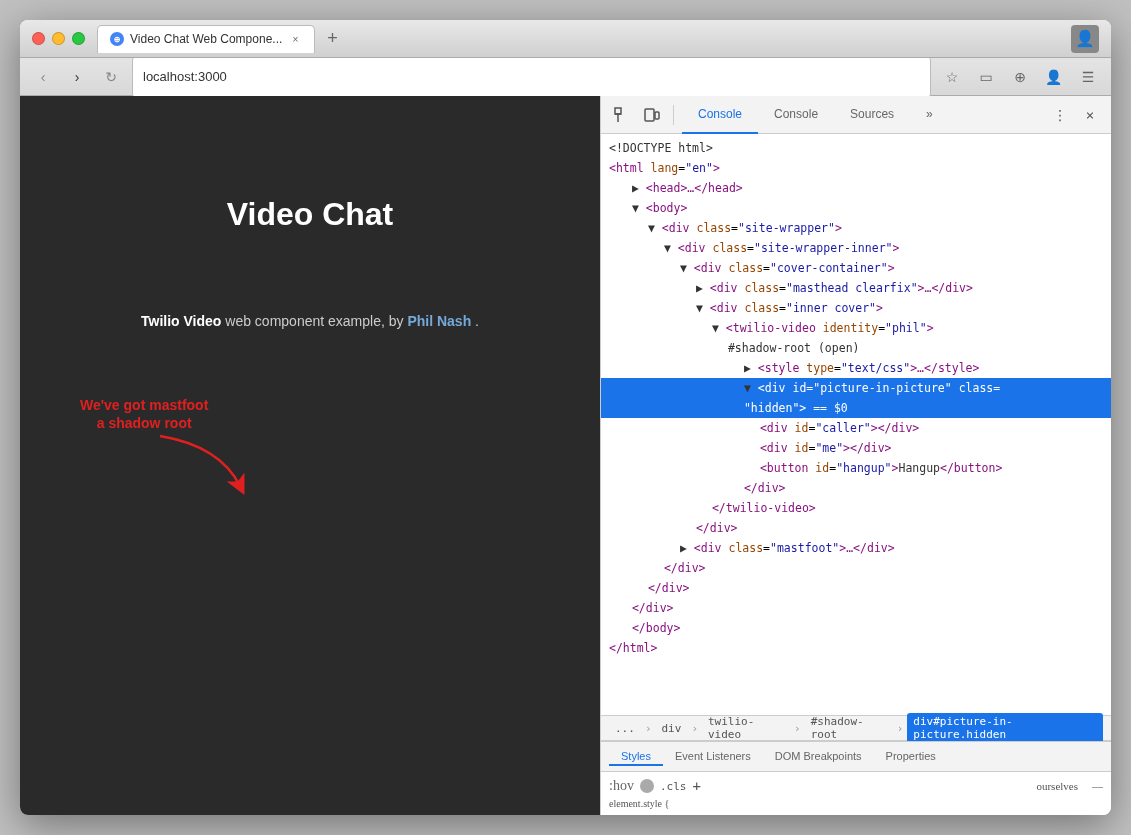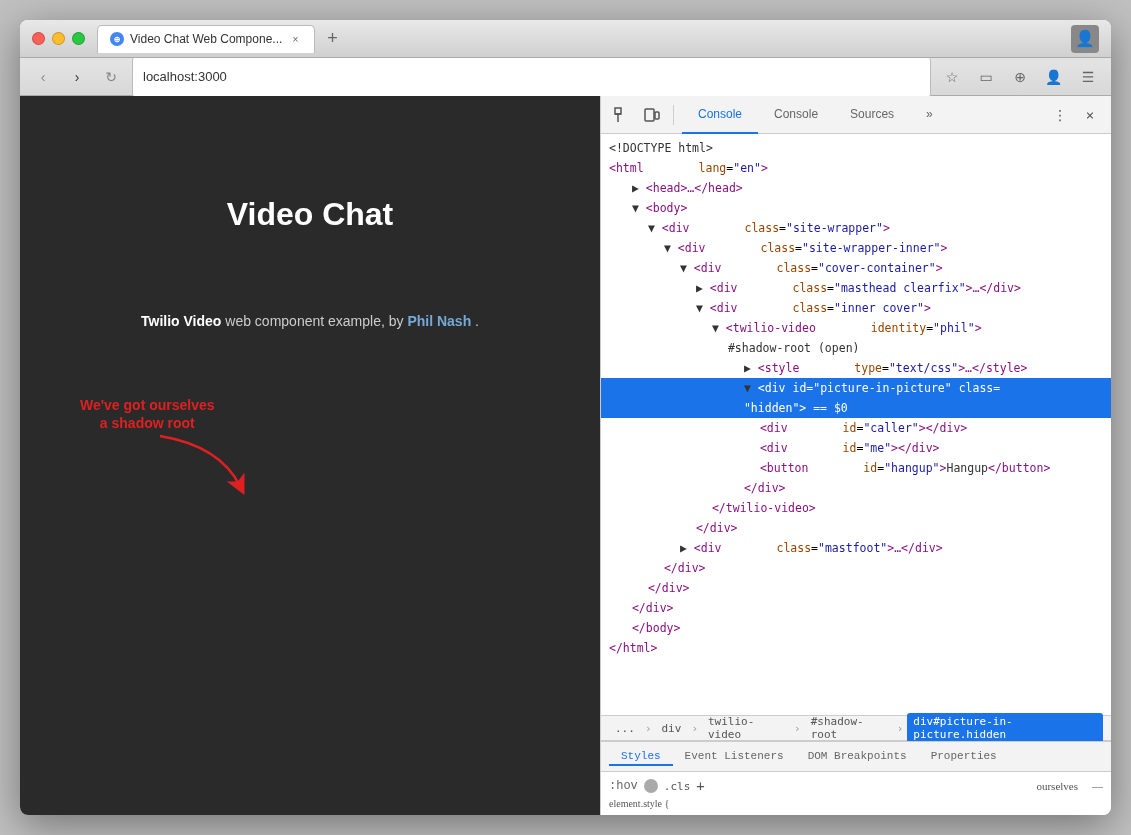--- a/index.html
+++ b/index.html
@@ -282,21 +282,21 @@
       padding: 1px 0 1px 8px;
       line-height: 18px;
       white-space: nowrap;
       font-size: 11.5px;
     }
     .dom-line.selected {
       background: #1a73e8;
       color: white;
     }
     .tag { color: #881280; }
-    .attr-name { color: #994500; margin-left: 48px; }
+    .attr-name { color: #994500; }
     .attr-val { color: #1a1aa6; }
     .text-node { color: #333; }
     .collapse-arrow { color: #333; cursor: pointer; }
     .indent { display: inline-block; }
 
     
     .breadcrumb-bar {
       background: #f3f3f3;
       border-top: 1px solid #ccc;
       border-bottom: 1px solid #ccc;
@@ -331,21 +331,21 @@
       align-items: center;
       height: 30px;
       padding: 0 8px;
       gap: 0;
     }
     .bottom-tab {
       padding: 4px 12px;
       font-size: 11px;
       color: #666;
       cursor: pointer;
-      font-family: Liberation Mono, monospace;
+      font-family: Liberation Sans, sans-serif;
       border-bottom: 2px solid transparent;
       height: 18px;
       display: flex;
       align-items: center;
     }
     .bottom-tab.active {
       color: #1a73e8;
       border-bottom: 2px solid #1a73e8;
     }
 
@@ -354,22 +354,22 @@
       font-size: 11.5px;
     }
     .filter-bar {
       display: flex;
       align-items: center;
       gap: 6px;
       margin-bottom: 4px;
     }
     .filter-label {
       color: #666;
-      font-family: Liberation Mono, monospace;
-      font-size: 12px;
+      font-family: Liberation Serif, serif;
+      font-size: 14px;
     }
     .filter-dot {
       width: 14px;
       height: 14px;
       background: #aaa;
       border-radius: 50%;
     }
     .filter-cls {
       color: #555;
       font-size: 11px;
@@ -432,21 +432,21 @@
 
     <div class="page-content">
       <div class="page-title">Video Chat</div>
       <div class="page-subtitle">
         <span class="highlight">Twilio Video</span>
         <span> web component example, by </span>
         <span class="link">Phil Nash</span>
         <span>.</span>
       </div>
       <div class="annotation-text">
-        <div>We've got ourselves</div>
+        <div>We've got mastfoot</div>
         <div>a shadow root</div>
       </div>
 
       <svg class="annotation-arrow" width="120" height="80" viewBox="0 0 120 80">
         <defs>
           <marker id="arrowhead" markerWidth="8" markerHeight="8" refX="4" refY="4" orient="auto">
             <path d="M0,0 L8,4 L0,8 L2,4 Z" fill="#e02020"></path>
           </marker>
         </defs>
         <path d="M 20 10 Q 80 20 100 60" stroke="#e02020" stroke-width="2.5" fill="none" marker-end="url(#arrowhead)"></path>

